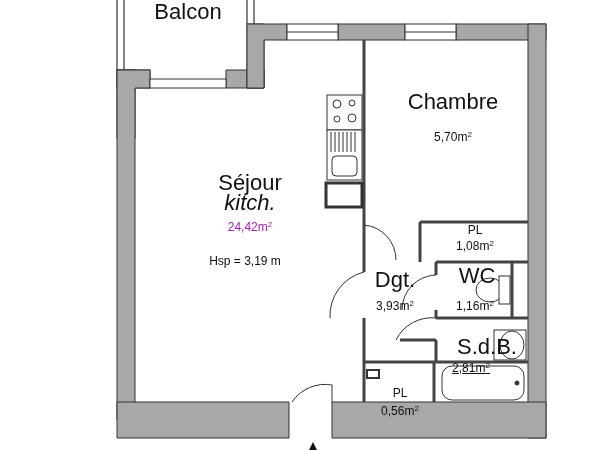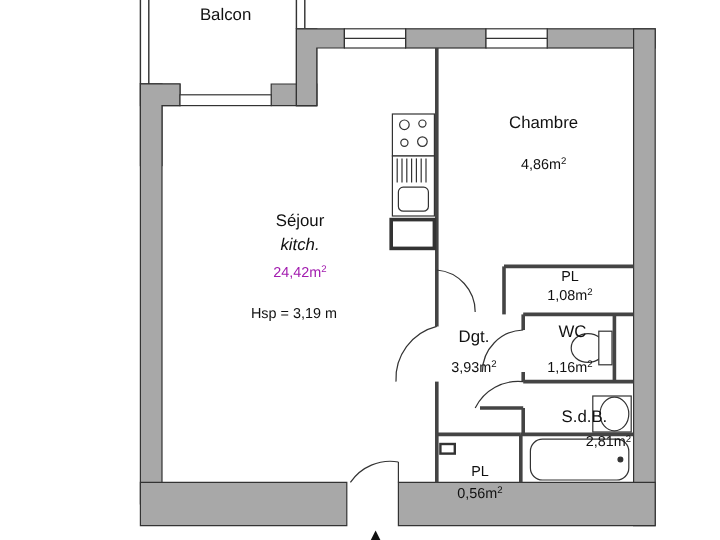--- a/index.html
+++ b/index.html
@@ -1,19 +1,19 @@
 <!DOCTYPE html>
 <html><head>
 <meta charset="utf-8">
 <style>
   html, body { margin:0; padding:0; background:#ffffff; }
   body { width:600px; height:450px; overflow:hidden; position:relative; font-family:"Liberation Sans", sans-serif; }
   #plan { position:absolute; left:0; top:0; width:600px; height:450px; }
   .lbl { position:absolute; color:#111; text-align:center; white-space:nowrap; }
-  .big { font-size:14px; line-height:20px; }
+  .big { font-size:22px; line-height:20px; }
   .sm { font-size:12px; line-height:14px; }
   .gray { color:#a21caf; }
   sup { font-size:8px; vertical-align:top; position:relative; top:-2px; }
 </style>
 </head>
 <body>
 
 <svg id="plan" viewBox="0 0 600 450" xmlns="http://www.w3.org/2000/svg">
 
   <g fill="none" stroke="#333" stroke-width="1.2">
@@ -113,28 +113,28 @@
 </svg>
 
 <div class="lbl big" style="left:148px;top:2px;width:80px;">Balcon</div>
 
 <div class="lbl big" style="left:200px;top:173px;width:100px;">Séjour</div>
 <div class="lbl big" style="left:200px;top:193px;width:100px;font-style:italic;">kitch.</div>
 <div class="lbl sm gray" style="left:200px;top:220px;width:100px;"><span>24,42m</span><sup>2</sup></div>
 <div class="lbl sm" style="left:180px;top:254px;width:130px;">Hsp = 3,19 m</div>
 
 <div class="lbl big" style="left:403px;top:92px;width:100px;">Chambre</div>
-<div class="lbl sm" style="left:403px;top:130px;width:100px;"><span>4,86m</span><sup>2</sup></div>
+<div class="lbl sm" style="left:403px;top:130px;width:100px;"><span>5,70m</span><sup>2</sup></div>
 
 <div class="lbl sm" style="left:445px;top:223px;width:60px;">PL</div>
 <div class="lbl sm" style="left:445px;top:239px;width:60px;"><span>1,08m</span><sup>2</sup></div>
 
 <div class="lbl big" style="left:370px;top:270px;width:50px;">Dgt.</div>
 <div class="lbl sm" style="left:365px;top:299px;width:60px;"><span>3,93m</span><sup>2</sup></div>
 
 <div class="lbl big" style="left:452px;top:266px;width:50px;">WC</div>
 <div class="lbl sm" style="left:445px;top:299px;width:60px;"><span>1,16m</span><sup>2</sup></div>
 
 <div class="lbl big" style="left:452px;top:337px;width:70px;">S.d.B.</div>
-<div class="lbl sm" style="left:472px;top:361px;width:70px;"><span>2,81m</span><sup>2</sup></div>
+<div class="lbl sm" style="left:436px;top:361px;width:70px;text-decoration:underline;"><span>2,81m</span><sup>2</sup></div>
 
 <div class="lbl sm" style="left:370px;top:386px;width:60px;">PL</div>
 <div class="lbl sm" style="left:370px;top:404px;width:60px;"><span>0,56m</span><sup>2</sup></div>
 
 </body></html>

